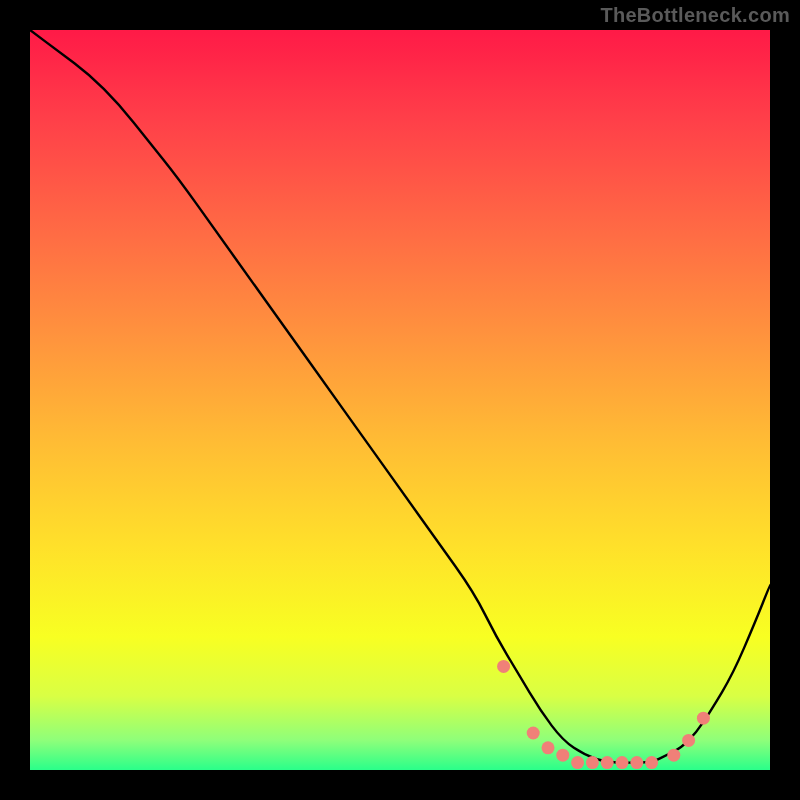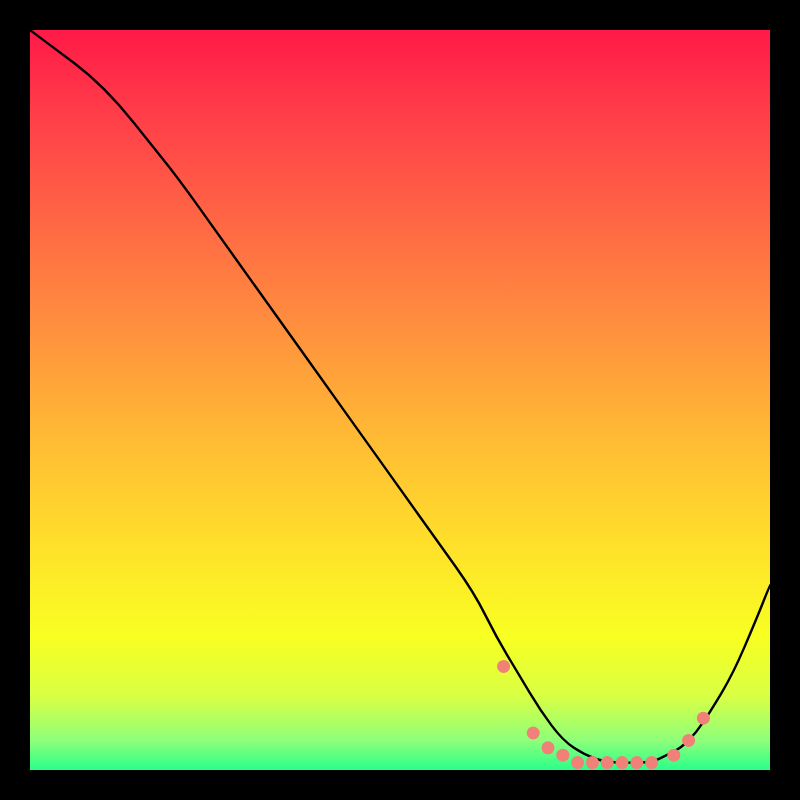--- a/index.html
+++ b/index.html
@@ -17,20 +17,21 @@
       #f8ff22 82%,
       #d9ff44 90%,
       #8eff7a 96%,
       #2aff8a 100%);
   }
   svg.curve { position: absolute; inset: 0; width: 100%; height: 100%; }
 </style>
 </head>
 <body>
 <div class="container">
+  <div class="watermark">TheBottleneck.com</div>
   <div class="plot">
     <div class="gradient"></div>
     <svg class="curve" viewBox="0 0 740 740" preserveAspectRatio="none">
       <path id="curve-path" fill="none" stroke="#000" stroke-width="2.4" stroke-linecap="round" d="M 0.00 0.00 Q 0.00 0.00 14.80 11.10 Q 29.60 22.20 44.40 33.30 Q 59.20 44.40 74.00 59.20 Q 88.80 74.00 103.60 92.50 Q 118.40 111.00 133.20 129.50 Q 148.00 148.00 166.50 173.90 Q 185.00 199.80 203.50 225.70 Q 222.00 251.60 240.50 277.50 Q 259.00 303.40 277.50 329.30 Q 296.00 355.20 314.50 381.10 Q 333.00 407.00 351.50 432.90 Q 370.00 458.80 388.50 484.70 Q 407.00 510.60 425.50 536.50 Q 444.00 562.40 455.10 584.60 Q 466.20 606.80 477.30 625.30 Q 488.40 643.80 499.50 662.30 Q 510.60 680.80 521.70 695.60 Q 532.80 710.40 543.90 717.80 Q 555.00 725.20 566.10 728.90 Q 577.20 732.60 588.30 732.60 Q 599.40 732.60 610.50 732.60 Q 621.60 732.60 629.00 728.90 Q 636.40 725.20 643.80 721.50 Q 651.20 717.80 658.60 710.40 Q 666.00 703.00 673.40 691.90 Q 680.80 680.80 691.90 662.30 Q 703.00 643.80 714.10 617.90 Q 725.20 592.00 732.60 573.50 T 740.00 555.00"></path>
       <g id="dot-group">
           <circle cx="473.60" cy="636.40" r="6.5" fill="#f08078"></circle>
           <circle cx="503.20" cy="703.00" r="6.5" fill="#f08078"></circle>
           <circle cx="518.00" cy="717.80" r="6.5" fill="#f08078"></circle>
           <circle cx="532.80" cy="725.20" r="6.5" fill="#f08078"></circle>
           <circle cx="547.60" cy="732.60" r="6.5" fill="#f08078"></circle>

